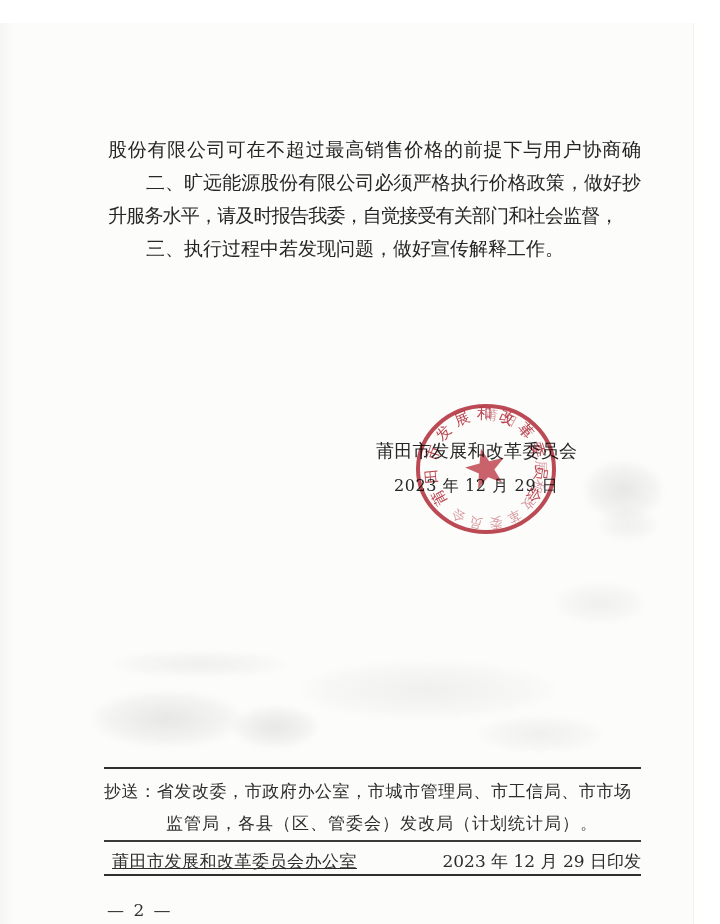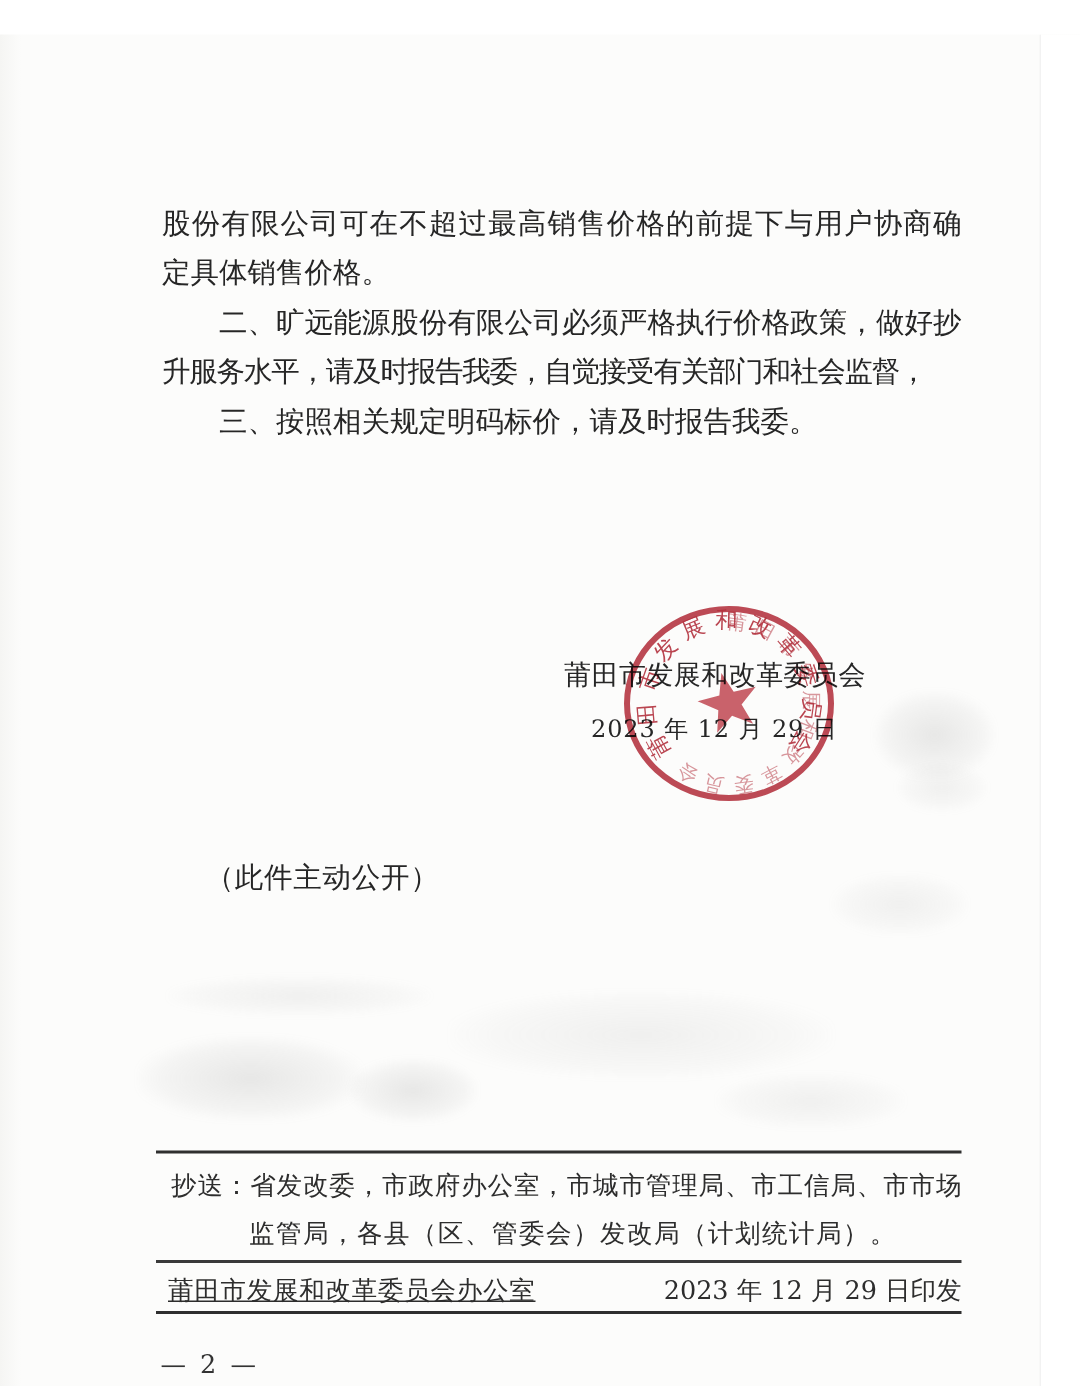--- a/index.html
+++ b/index.html
@@ -22,21 +22,21 @@
   .sig-date{position:absolute;left:394px;top:451px;font-size:16px;letter-spacing:0.6px;line-height:24px;white-space:nowrap;}
   
   .seal{position:absolute;left:411px;top:376px;width:150px;height:140px;mix-blend-mode:multiply;}
   
   .open-note{position:absolute;left:137px;top:550px;font-size:19px;line-height:25px;white-space:nowrap;letter-spacing:0.5px;}
   
   .rule{position:absolute;left:104px;width:537px;background:#2f2f2f;}
   .rule.r1{top:744px;height:2px;}
   .rule.r2{top:817px;height:2px;background:#3a3a3a;}
   .rule.r3{top:851px;height:2px;}
-  .cc1{position:absolute;left:114px;top:757px;width:527px;font-size:17px;line-height:23px;text-align:justify;text-align-last:justify;color:#2d2d2d;}
+  .cc1{position:absolute;left:104px;top:757px;width:527px;font-size:17px;line-height:23px;text-align:justify;text-align-last:justify;color:#2d2d2d;}
   .cc2{position:absolute;left:166px;top:789px;font-size:17px;line-height:23px;white-space:nowrap;letter-spacing:1px;color:#2d2d2d;text-align:center;}
   .issuer{position:absolute;left:112px;top:827px;font-size:17px;letter-spacing:0.5px;line-height:23px;white-space:nowrap;color:#2d2d2d;text-decoration:underline;}
   .print-date{position:absolute;right:79px;top:827px;font-size:17px;line-height:23px;white-space:nowrap;color:#2d2d2d;}
   .page-num{position:absolute;left:107px;top:876px;font-size:17px;letter-spacing:2px;line-height:23px;white-space:nowrap;color:#333;}
   
   .smudge{position:absolute;filter:blur(2px);pointer-events:none;}
   .sm{background:radial-gradient(ellipse at center,rgba(150,150,150,0.20) 0%,rgba(150,150,150,0.08) 55%,rgba(150,150,150,0) 75%);}
   .sm-light{background:radial-gradient(ellipse at center,rgba(160,160,160,0.13) 0%,rgba(160,160,160,0.05) 55%,rgba(160,160,160,0) 75%);}
 </style>
 </head>
@@ -50,24 +50,23 @@
   <div class="smudge sm-light" style="left:598px;top:486px;width:60px;height:32px;"></div>
   <div class="smudge sm-light" style="left:112px;top:628px;width:175px;height:26px;"></div>
   <div class="smudge sm-light" style="left:300px;top:638px;width:255px;height:58px;"></div>
   <div class="smudge sm" style="left:92px; top:668px;width:150px;height:56px;"></div>
   <div class="smudge sm" style="left:233px;top:683px;width:85px;height:42px;"></div>
   <div class="smudge sm-light" style="left:478px;top:693px;width:125px;height:36px;"></div>
   <div class="smudge sm-light" style="left:555px;top:560px;width:90px;height:40px;"></div>
 
   <div class="content">
     <div class="bline full">股份有限公司可在不超过最高销售价格的前提下与用户协商确</div>
-    <div class="bline">定具体销售价格。</div>
     <div class="bline full indent">二、旷远能源股份有限公司必须严格执行价格政策，做好抄</div>
     <div class="bline tight">升服务水平，请及时报告我委，自觉接受有关部门和社会监督，</div>
-    <div class="bline indent">三、按照相关规定明码标价，请及时报告我委。</div>
+    <div class="bline indent">三、执行过程中若发现问题，做好宣传解释工作。</div>
   </div>
 
   <div class="sig-org">莆田市发展和改革委员会</div>
   <div class="sig-date">2023 年 12 月 29 日</div>
 
   <svg class="seal" viewBox="0 0 150 140">
     <g transform="translate(75,70)">
       <ellipse rx="68" ry="63" fill="none" stroke="#b5323f" stroke-width="4" opacity="0.88"></ellipse>
       <defs>
         <path id="sealArc" d="M -37,33 A 50,50 0 1 1 37,33" fill="none"></path>
@@ -80,21 +79,20 @@
 
       <g transform="rotate(118)" opacity="0.5">
         <text font-size="13" fill="#b5323f" letter-spacing="5" font-family="DejaVu Serif, Liberation Serif, serif">
           <textPath href="#sealArc" startOffset="10">莆田市发展和改革委员会</textPath>
         </text>
       </g>
       <polygon transform="rotate(-14)" opacity="0.8" fill="#bf3c49" points="0,-21 4.94,-6.8 19.97,-6.49 7.99,2.6 12.34,16.99 0,8.4 -12.34,16.99 -7.99,2.6 -19.97,-6.49 -4.94,-6.8"></polygon>
     </g>
   </svg>
 
-  <div class="open-note">（此件主动公开）</div>
 
   <div class="rule r1"></div>
   <div class="cc1">抄送：省发改委，市政府办公室，市城市管理局、市工信局、市市场</div>
   <div class="cc2">监管局，各县（区、管委会）发改局（计划统计局）。</div>
   <div class="rule r2"></div>
   <div class="issuer">莆田市发展和改革委员会办公室</div>
   <div class="print-date">2023 年 12 月 29 日印发</div>
   <div class="rule r3"></div>
 
   <div class="page-num">— 2 —</div>

